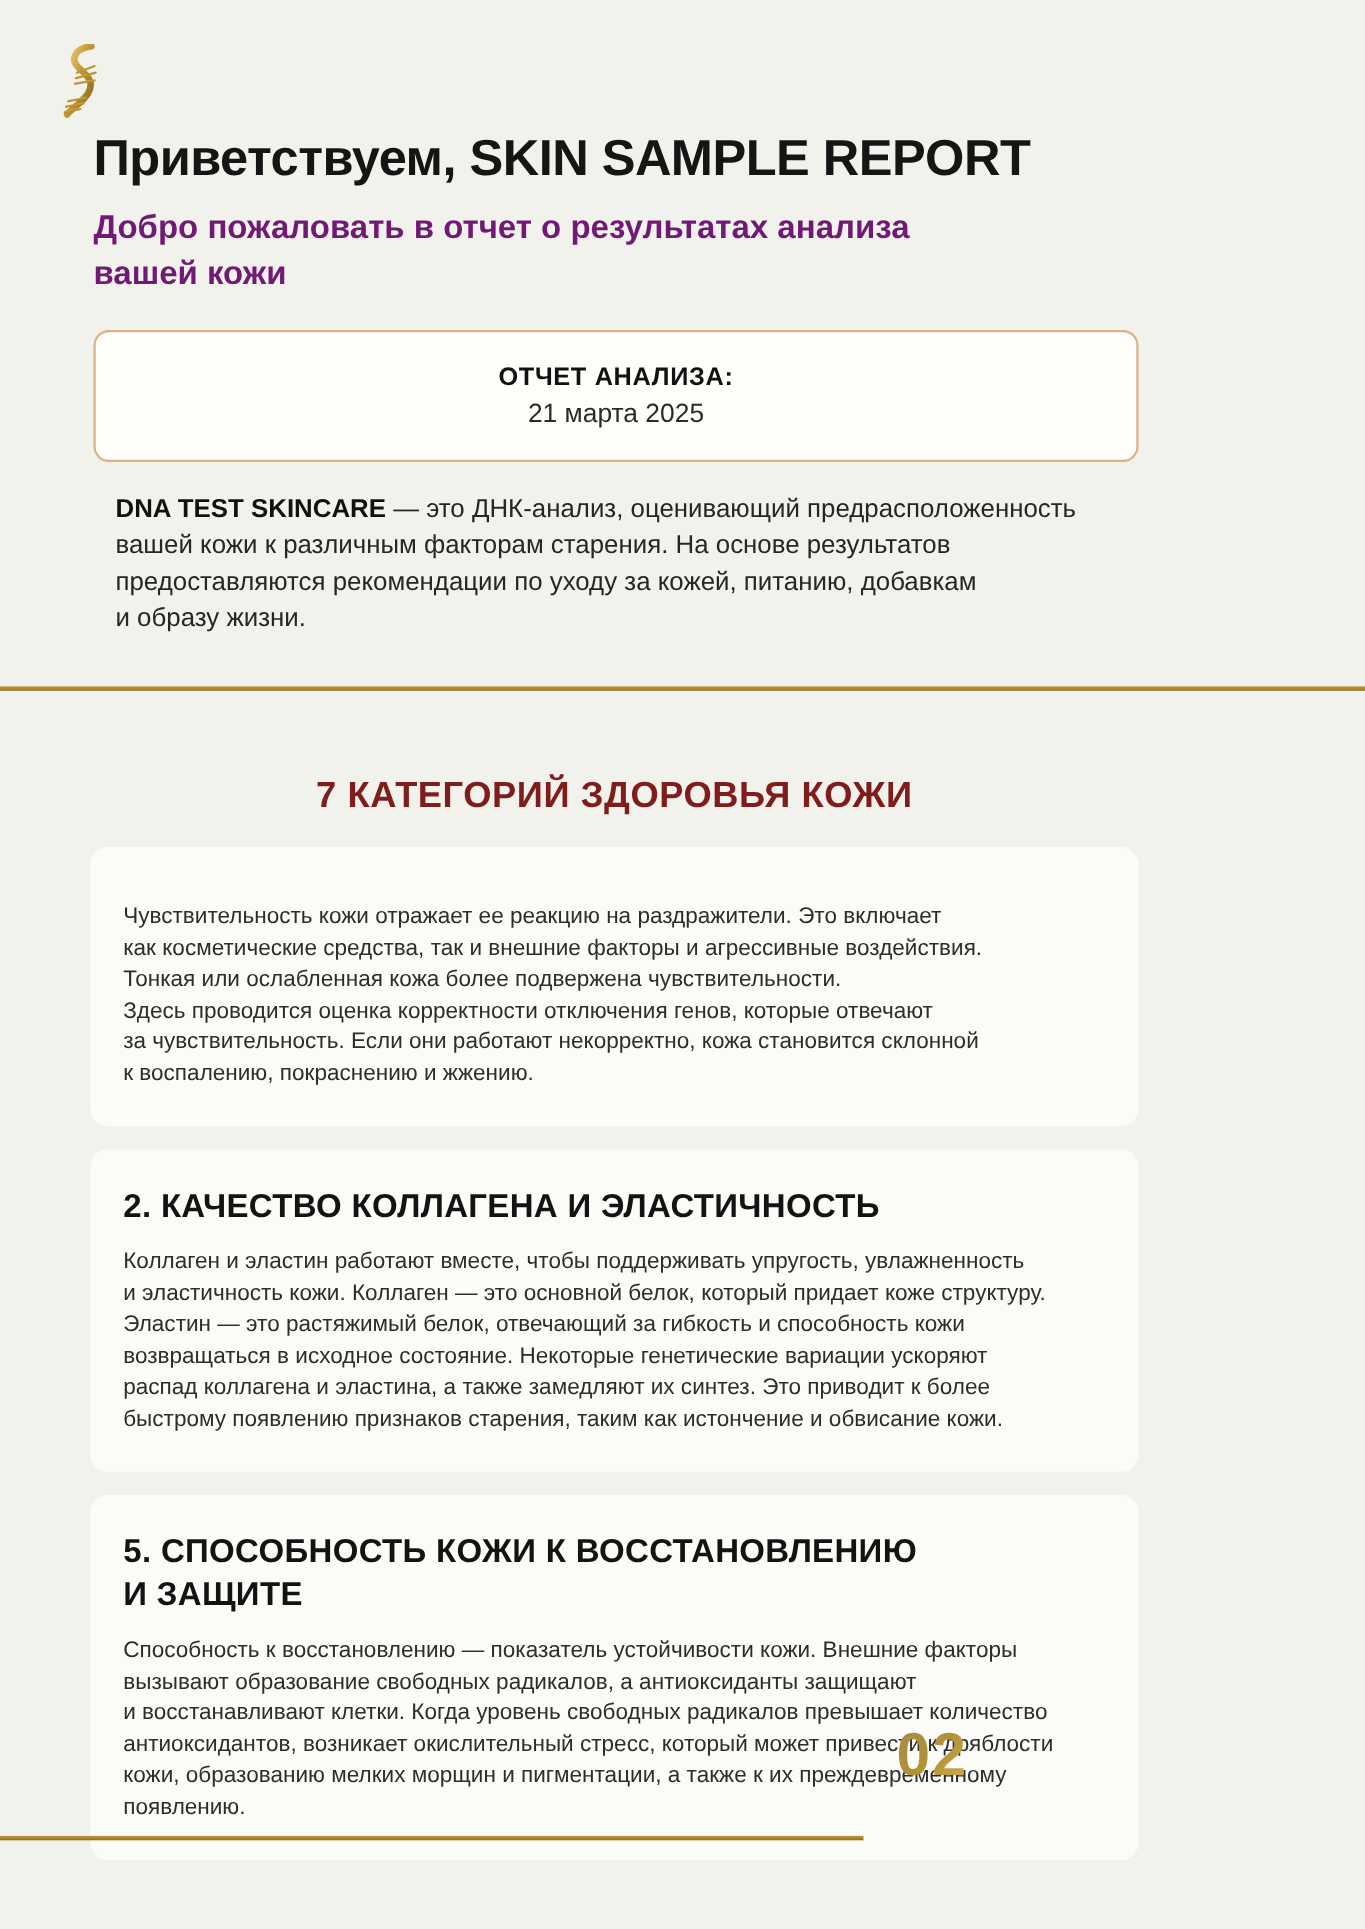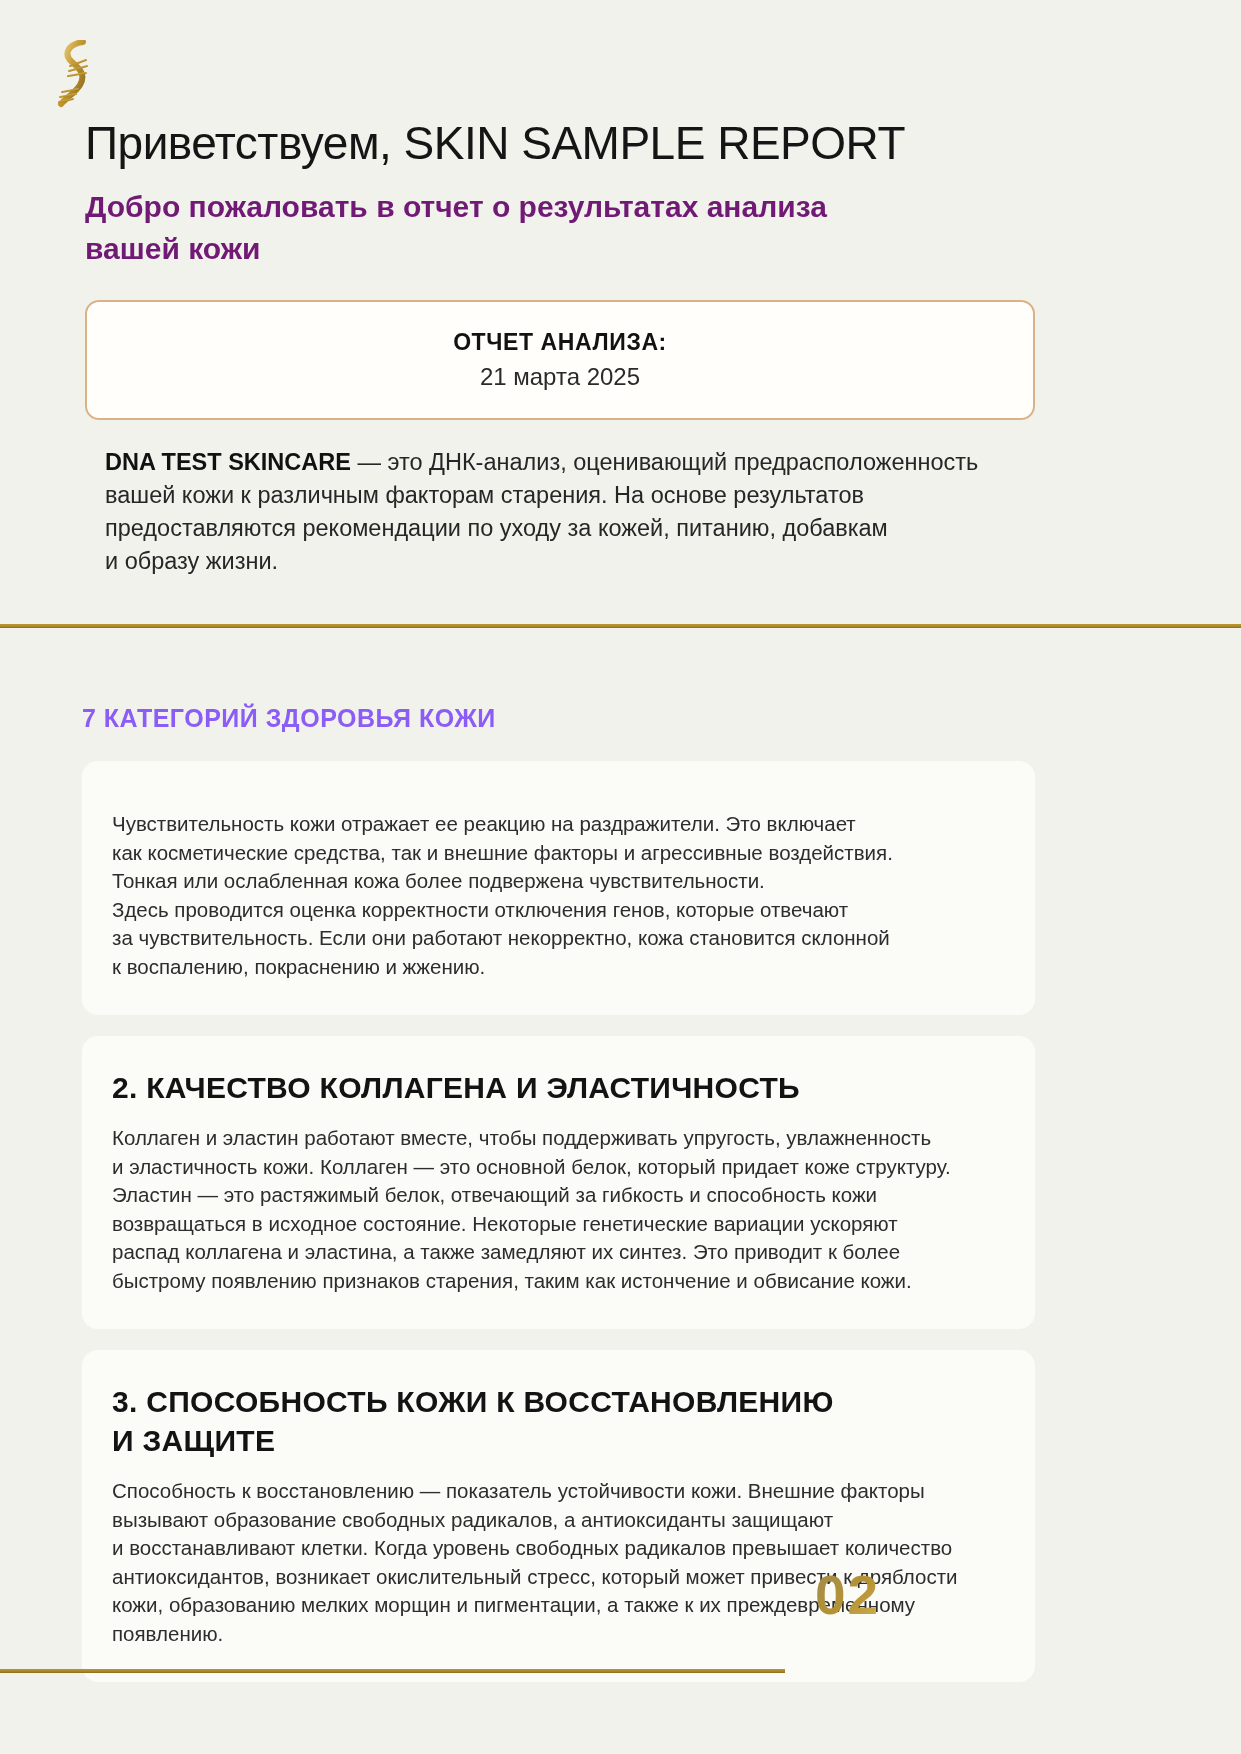--- a/index.html
+++ b/index.html
@@ -15,21 +15,21 @@
   }
   .logo {
     margin: 40px 0 0 56px;
     width: 40px;
     height: 68px;
     display: block;
   }
   .h1 {
     margin: 8px 100px 0 85px;
     font-size: 46px;
-    font-weight: 400;
+    font-weight: 700;
     letter-spacing: -0.5px;
     color: #151515;
   }
   .subtitle {
     margin: 16px 100px 0 85px;
     font-size: 30px;
     font-weight: 700;
     line-height: 1.4;
     color: #701a75;
     white-space: pre-line;
@@ -67,24 +67,25 @@
   .intro b { font-weight: 800; color: #111; }
   .divider {
     margin-top: 46px;
     width: 100%;
     height: 4px;
     background: linear-gradient(to bottom, #bb952f 0%, #b08b2b 55%, #8a6c20 100%);
   }
   .section-title {
     margin: 76px auto 0 82px;
     width: 953px;
-    font-size: 25px;
+    text-align: center;
+    font-size: 33px;
     font-weight: 800;
     letter-spacing: 0.5px;
-    color: #8b5cf6;
+    color: #7f1d1d;
   }
   .cards { margin: 28px 0 0 82px; width: 953px; }
   .card {
     background: #fbfbf8;
     border-radius: 16px;
     padding: 32px 40px 34px 30px;
     margin-bottom: 21px;
   }
   .card-title {
     font-size: 30px;
@@ -176,21 +177,21 @@
   <div class="card">
     <div class="card-title">2. КАЧЕСТВО КОЛЛАГЕНА И ЭЛАСТИЧНОСТЬ</div>
     <div class="card-body">Коллаген и эластин работают вместе, чтобы поддерживать упругость, увлажненность
 и эластичность кожи. Коллаген — это основной белок, который придает коже структуру.
 Эластин — это растяжимый белок, отвечающий за гибкость и способность кожи
 возвращаться в исходное состояние. Некоторые генетические вариации ускоряют
 распад коллагена и эластина, а также замедляют их синтез. Это приводит к более
 быстрому появлению признаков старения, таким как истончение и обвисание кожи.</div>
   </div>
   <div class="card">
-    <div class="card-title">3. СПОСОБНОСТЬ КОЖИ К ВОССТАНОВЛЕНИЮ
+    <div class="card-title">5. СПОСОБНОСТЬ КОЖИ К ВОССТАНОВЛЕНИЮ
 И ЗАЩИТЕ</div>
     <div class="card-body">Способность к восстановлению — показатель устойчивости кожи. Внешние факторы
 вызывают образование свободных радикалов, а антиоксиданты защищают
 и восстанавливают клетки. Когда уровень свободных радикалов превышает количество
 антиоксидантов, возникает окислительный стресс, который может привести к дряблости
 кожи, образованию мелких морщин и пигментации, а также к их преждевременному
 появлению.</div>
   </div>
 </div>
 

